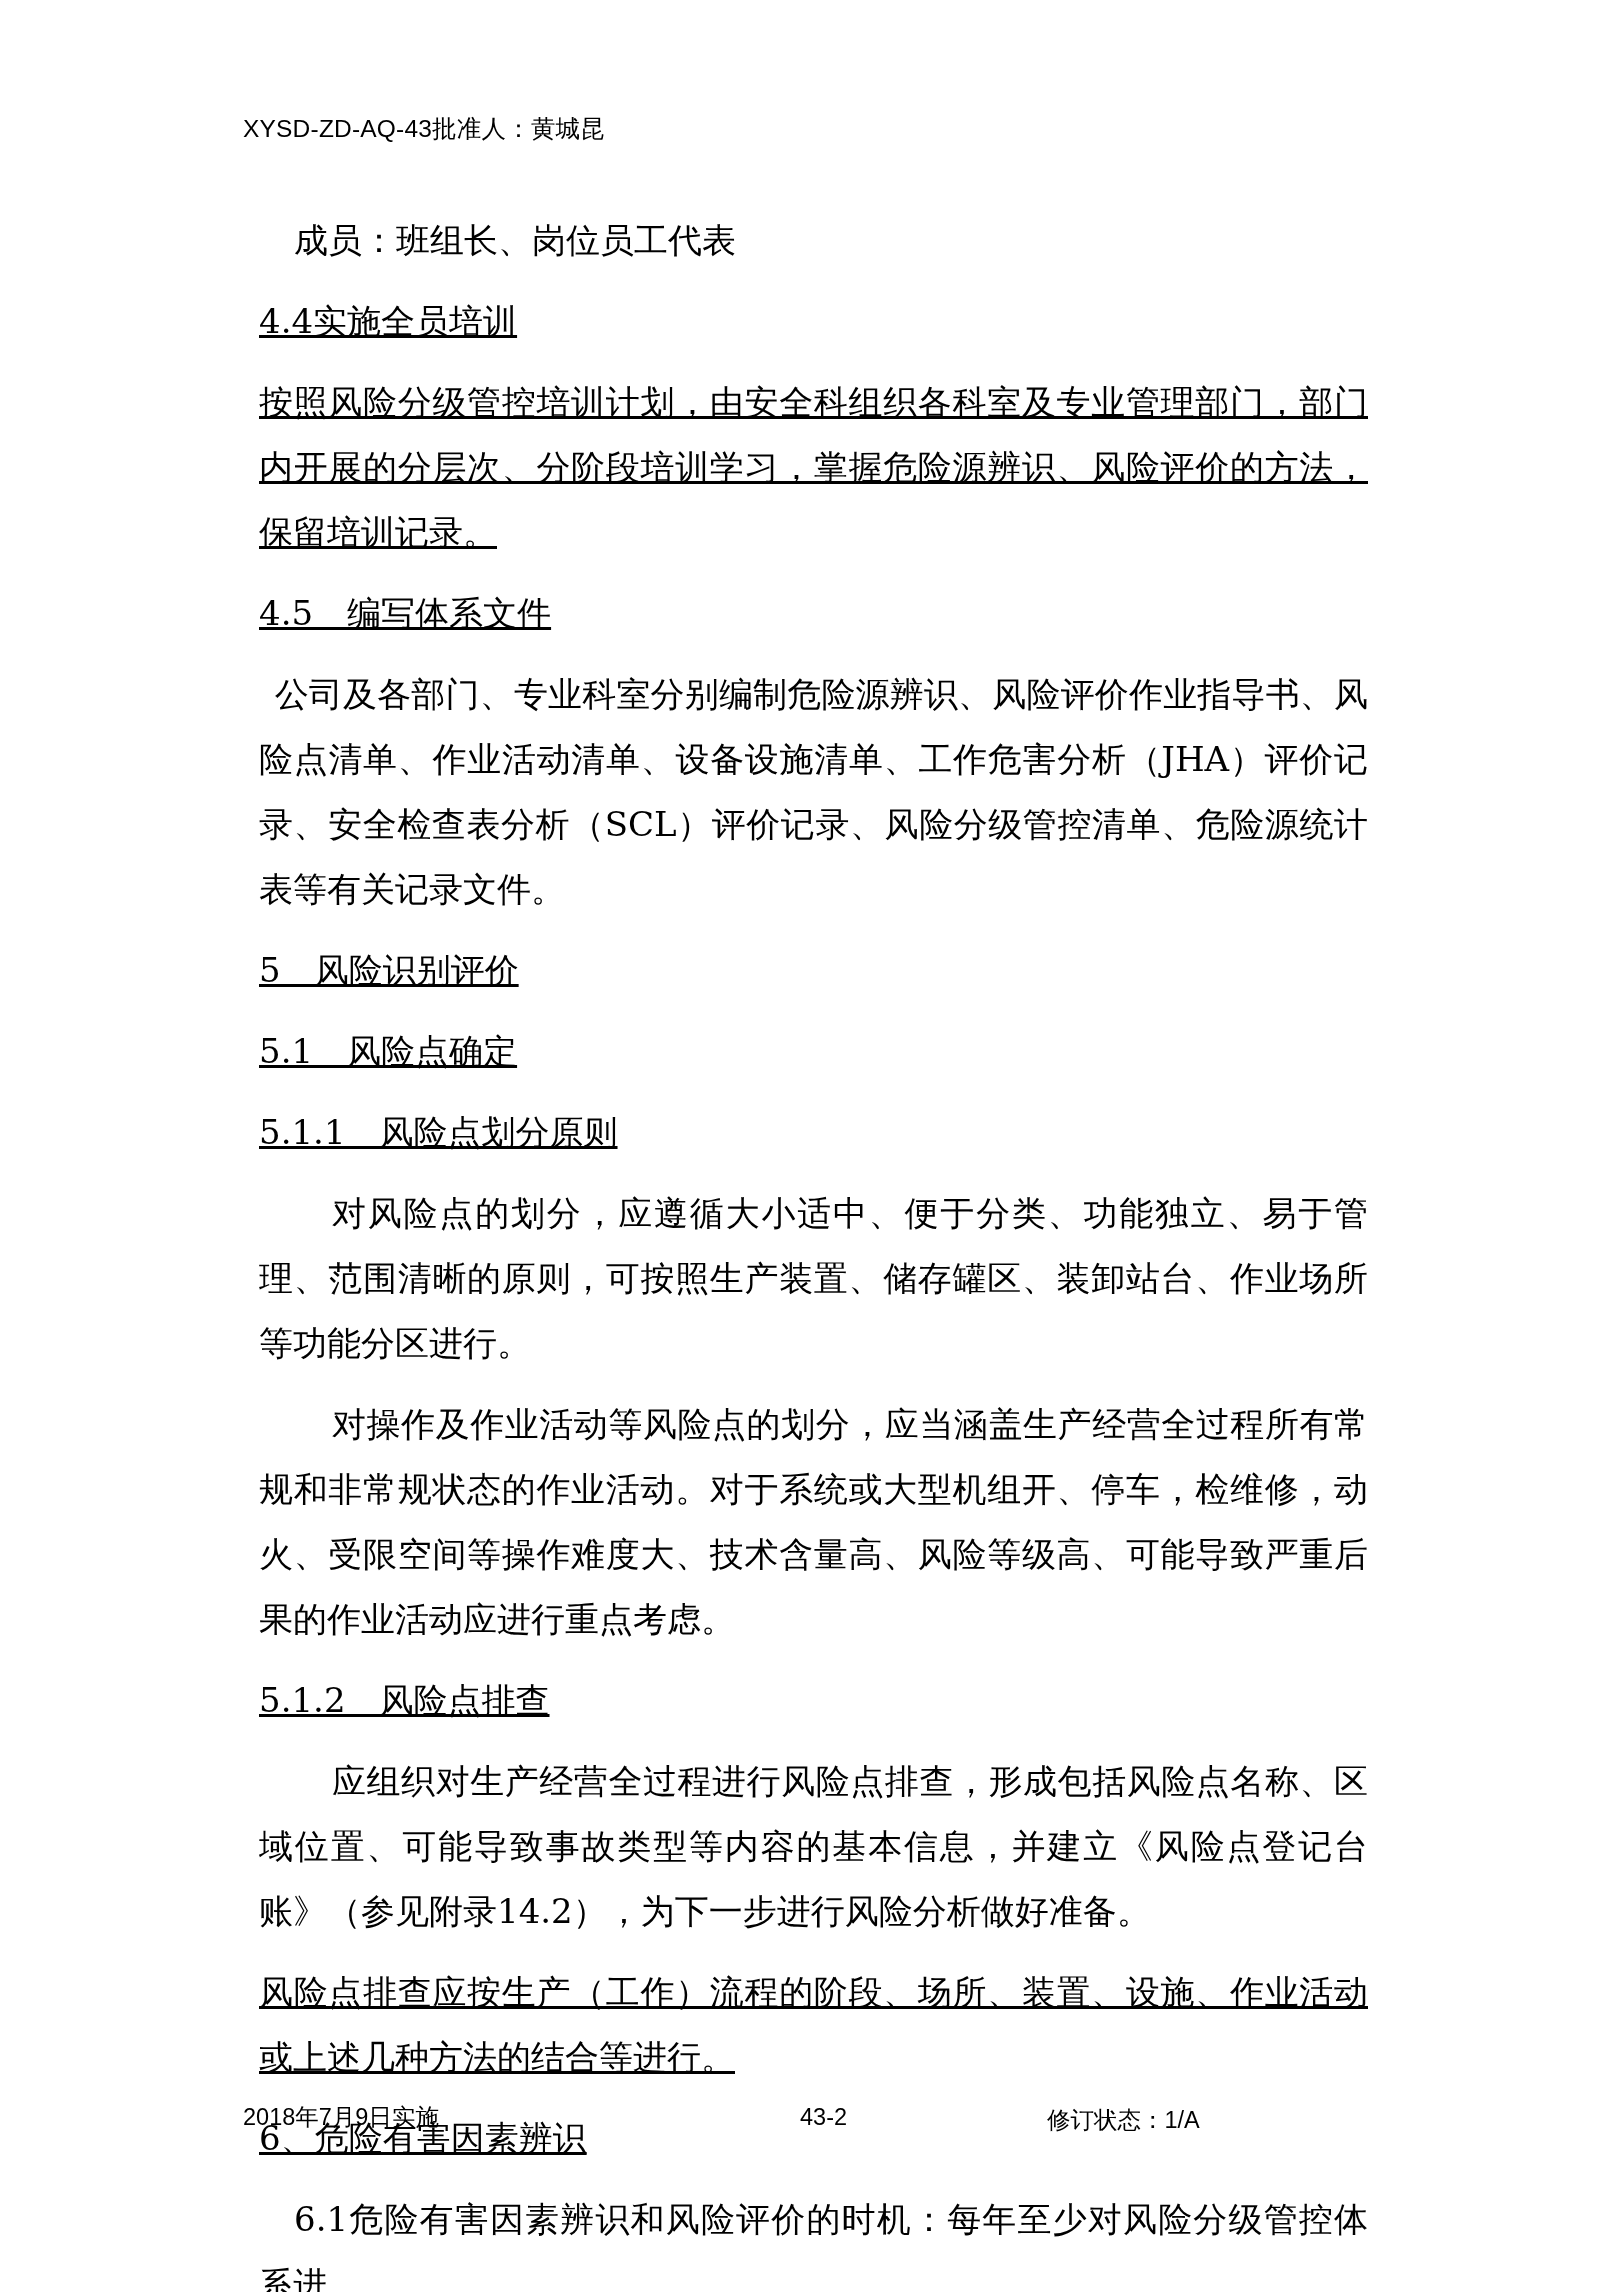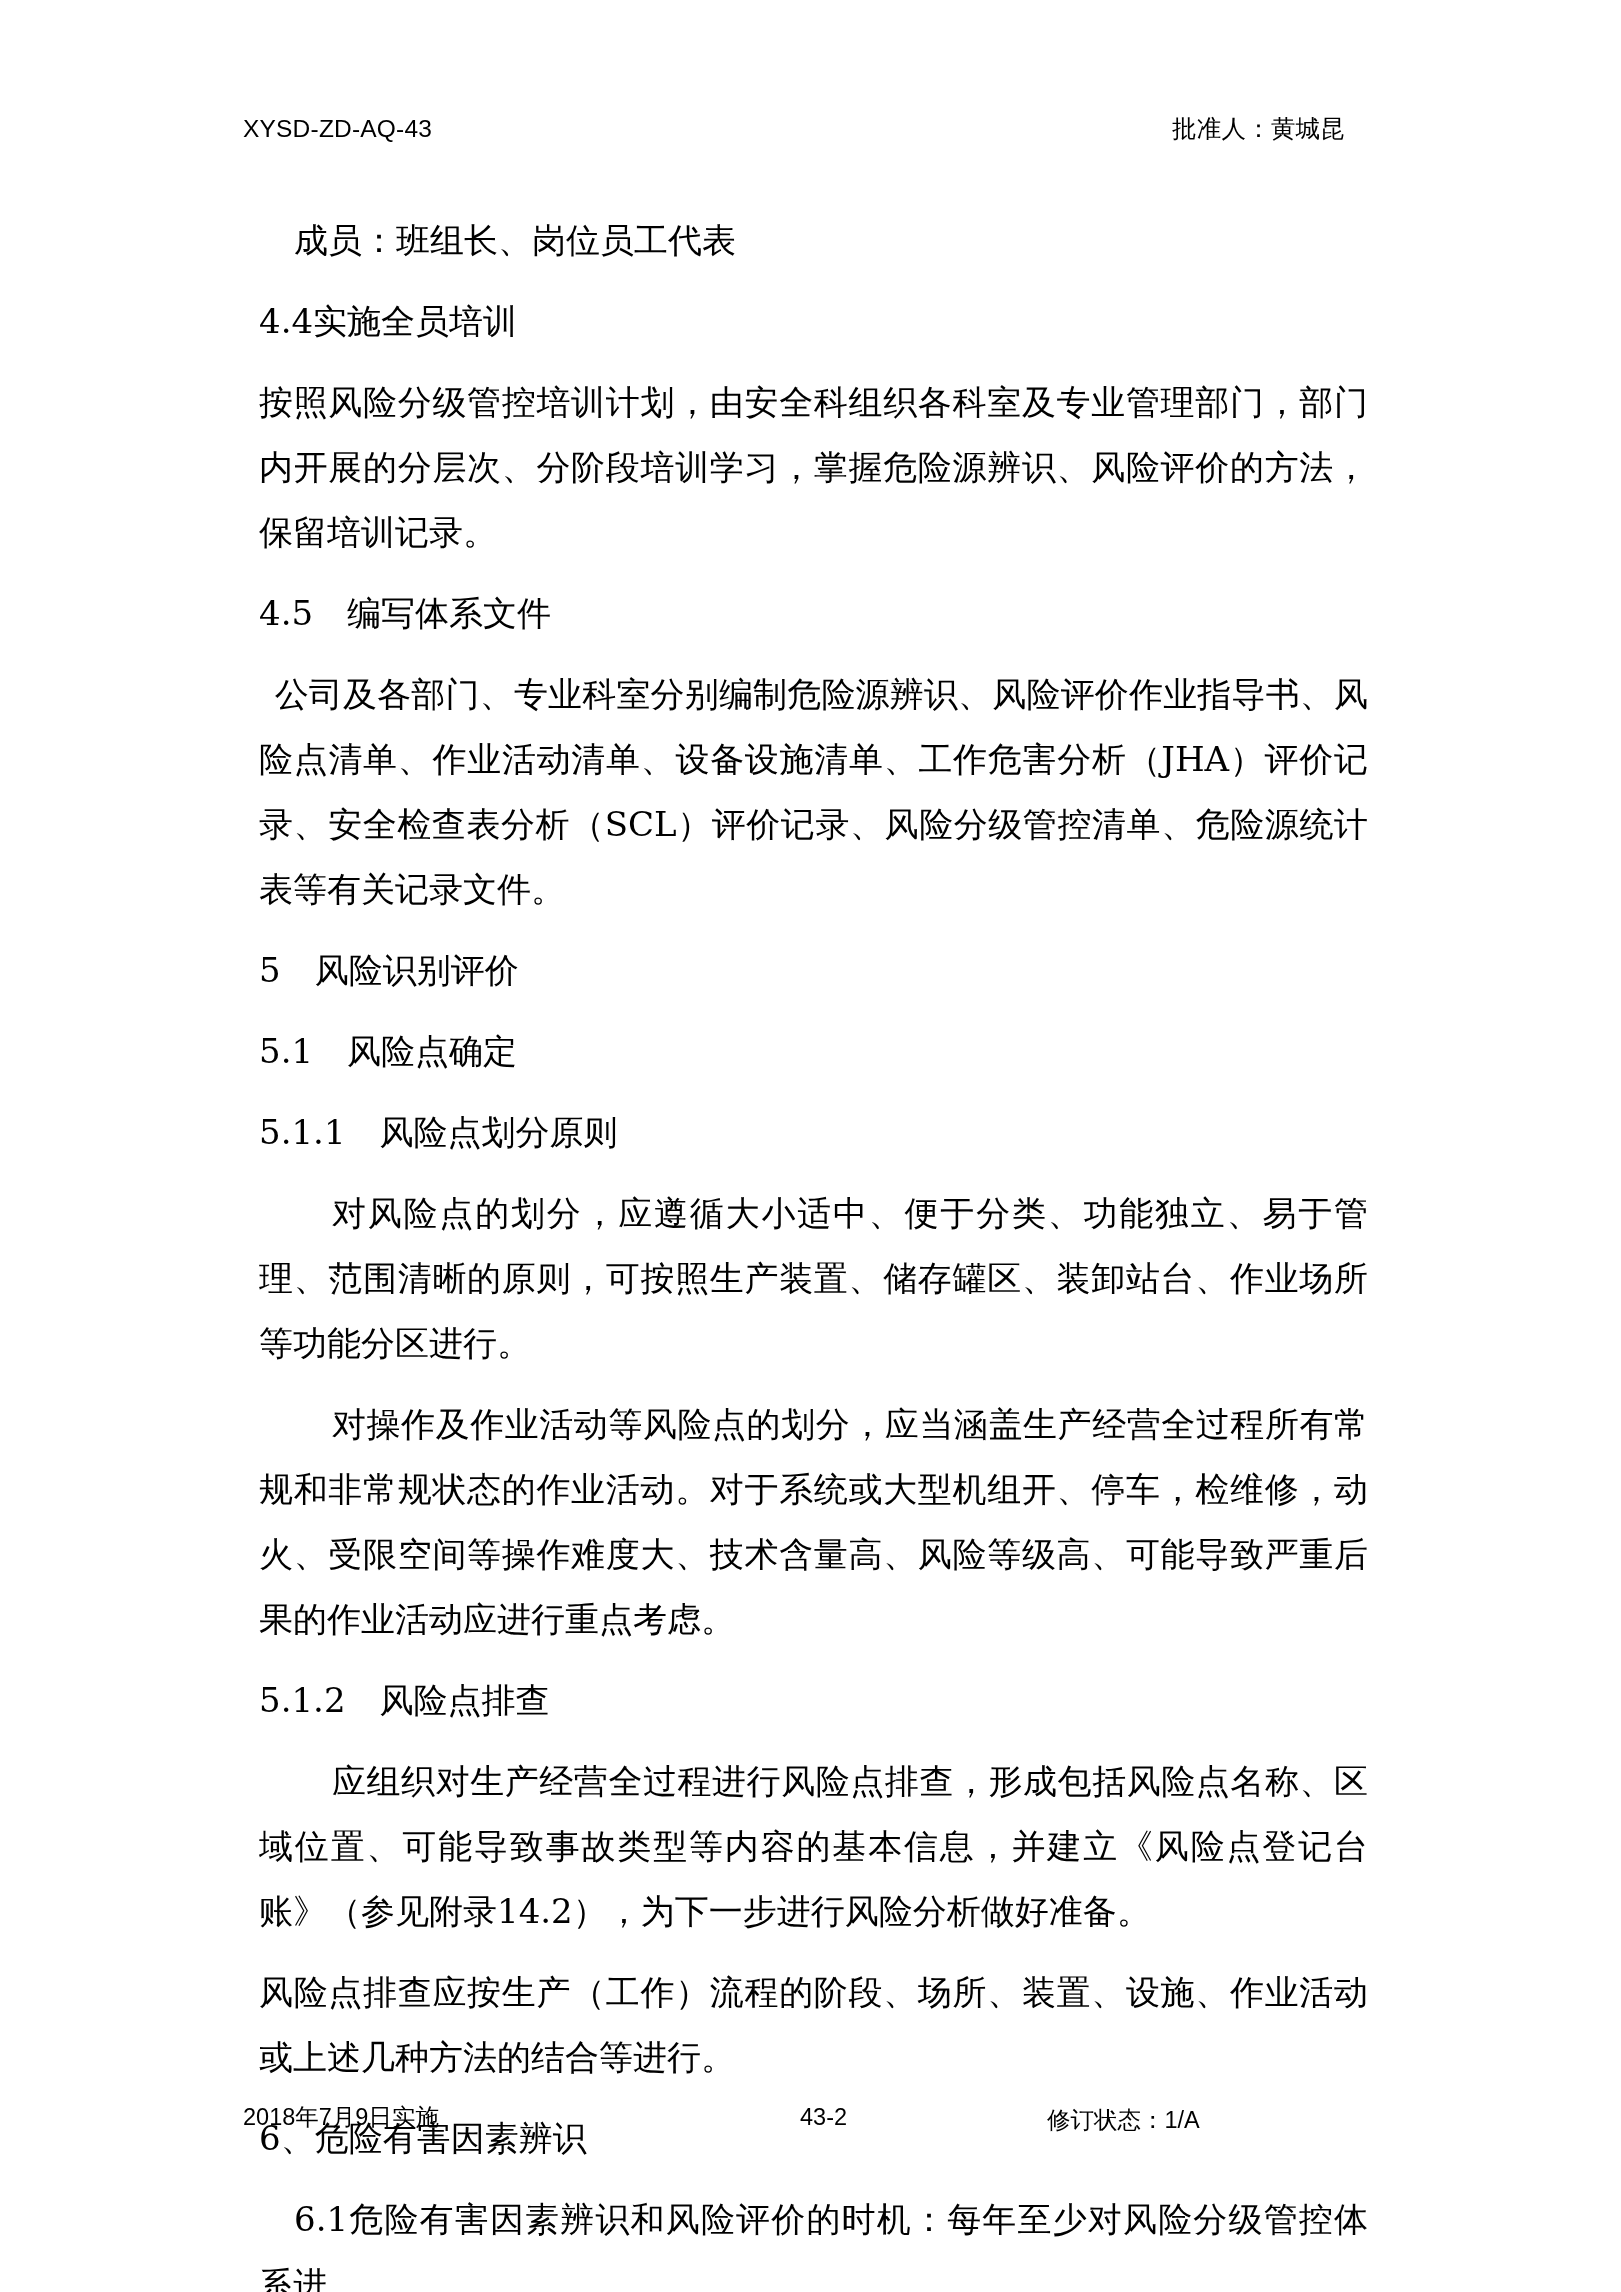--- a/index.html
+++ b/index.html
@@ -21,21 +21,20 @@
     box-sizing: border-box;
   }
 
   
   .page-header {
     position: absolute;
     top: 116px;
     left: 243px;
     width: 1139px;
     display: flex;
-    justify-content: space-between;
     align-items: baseline;
     font-family: "Liberation Sans", "DejaVu Sans", sans-serif;
     font-size: 24.5px;
     line-height: 1.1;
     letter-spacing: 0.2px;
   }
   .page-header .hdr-right {
     margin-right: 37px;
   }
 
@@ -54,21 +53,21 @@
     text-justify: inter-ideograph;
     white-space: normal;
     letter-spacing: 0px;
   }
   
   .p.ind1 { text-indent: 35px; }
   
   .p.ind2 { text-indent: 73px; }
   
   .p.indh { text-indent: 15.7px; }
-  .p.flush { text-indent: 0; }
+  .p.flush { text-indent: 0; text-decoration: underline; }
 
   
   .page-footer {
     position: absolute;
     top: 2105px;
     left: 243px;
     width: 1139px;
     font-family: "Liberation Sans", "DejaVu Sans", sans-serif;
     font-size: 23.5px;
     line-height: 1.1;

